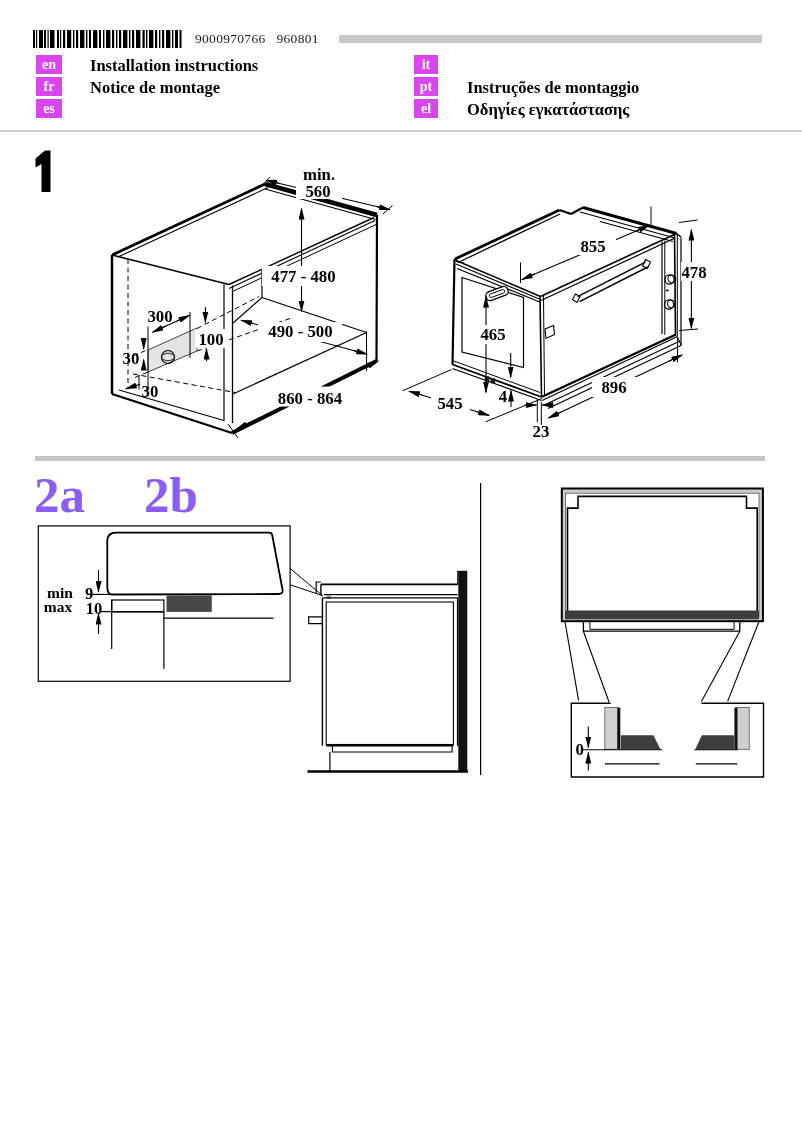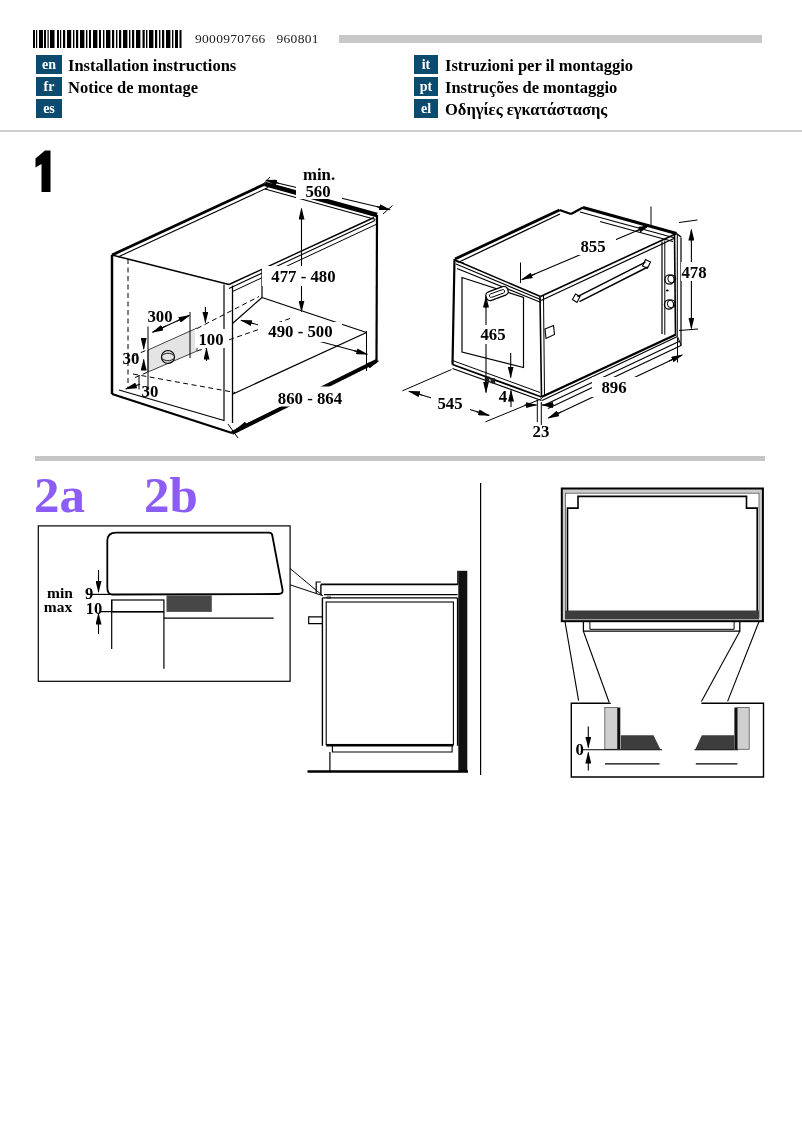--- a/index.html
+++ b/index.html
@@ -1,21 +1,21 @@
 <!DOCTYPE html>
 <html><head>
 <meta charset="utf-8">
 <style>
   html,body{margin:0;padding:0;background:#fff;}
   #page{position:relative;width:802px;height:1134px;background:#fff;overflow:hidden;
         font-family:Liberation Serif, serif;}
   .abs{position:absolute;}
-  .langbox{position:absolute;width:26px;height:19px;background:#0c4a6e;color:#fff;
+  .langbox{position:absolute;width:26px;height:19px;background:#d946ef;color:#fff;
            font-weight:bold;font-size:14px;text-align:center;line-height:19px;}
-  .langtxt{position:absolute;font-weight:bold;font-size:16.5px;color:#000;white-space:nowrap;}
+  .langtxt{position:absolute;font-weight:bold;font-size:16.5px;color:#000;white-space:nowrap;margin-left:22px;}
   .bignum{position:absolute;font-weight:bold;color:#8b5cf6;}
 </style>
 </head>
 <body>
 <div id="page">
 
   <svg class="abs" style="left:33px;top:30px" width="150" height="18" viewBox="0 0 150 18">
     <g fill="#000" stroke="none">
       <rect x="0" y="0" width="2" height="18"></rect>
         <rect x="3" y="0" width="1.2" height="18"></rect>
@@ -60,21 +60,20 @@
 
   <div class="langbox" style="left:36px;top:55px">en</div>
   <div class="langbox" style="left:36px;top:77px">fr</div>
   <div class="langbox" style="left:36px;top:99px">es</div>
   <div class="langtxt" style="left:68px;top:55.5px">Installation instructions</div>
   <div class="langtxt" style="left:68px;top:77.5px">Notice de montage</div>
 
   <div class="langbox" style="left:414px;top:55px;width:24px">it</div>
   <div class="langbox" style="left:414px;top:77px;width:24px">pt</div>
   <div class="langbox" style="left:414px;top:99px;width:24px">el</div>
-  <div class="langtxt" style="left:445px;top:55.5px">Istruzioni per il montaggio</div>
   <div class="langtxt" style="left:445px;top:77.5px">Instruções de montaggio</div>
   <div class="langtxt" style="left:445px;top:99.5px">Οδηγίες εγκατάστασης</div>
 
   <div class="abs" style="left:0px;top:130px;width:802px;height:2px;background:#cfcfcf"></div>
   <div class="abs" style="left:35px;top:456px;width:730px;height:5px;background:#c5c5c5"></div>
 
   <div class="bignum" style="left:34px;top:466px;font-size:51px">2a</div>
   <div class="bignum" style="left:144px;top:466px;font-size:51px">2b</div>
 
   <svg id="art" class="abs" style="left:0;top:0" width="802" height="1134" viewBox="0 0 802 1134" fill="none" stroke="#000" stroke-linecap="butt">

